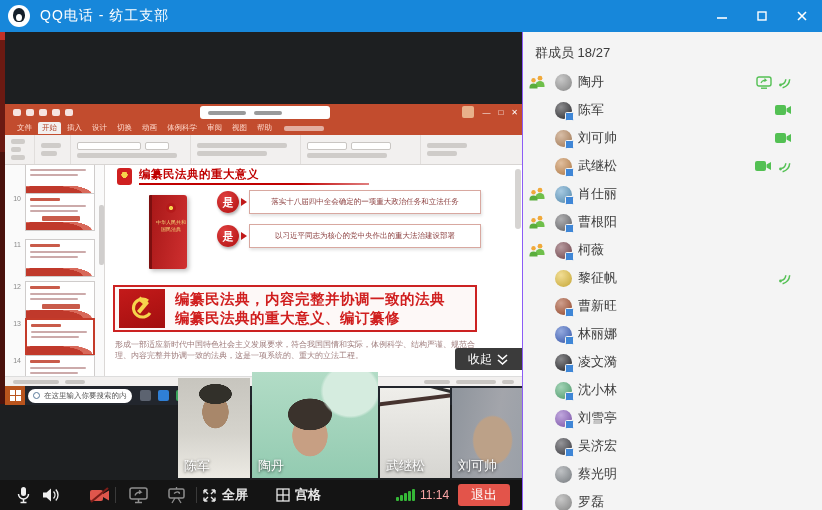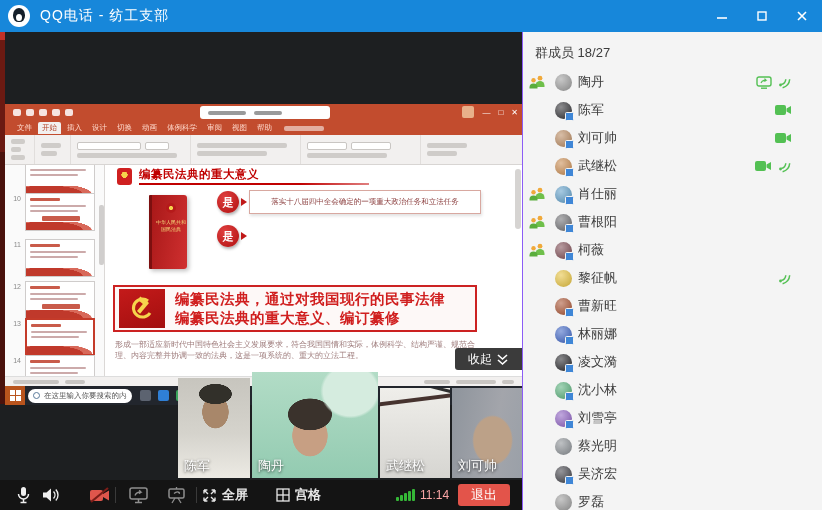--- a/index.html
+++ b/index.html
@@ -293,32 +293,35 @@
               <div class="point">
                 <div class="p-badge">是</div>
                 <div class="p-arrow"></div>
                 <div class="p-bubble">
                   <span class="p-text">落实十八届四中全会确定的一项重大政治任务和立法任务</span>
                 </div>
               </div>
               <div class="point">
                 <div class="p-badge">是</div>
                 <div class="p-arrow"></div>
+                <div class="p-bubble">
+                  <span class="p-text">以习近平同志为核心的党中央作出的重大法治建设部署</span>
+                </div>
               </div>
             </div>
           <div class="highlight">
             <div class="hl-emblem">
               <svg width="26" height="26" viewBox="0 0 26 26">
                 <path d="M19 5 A 9 9 0 1 0 21 17" fill="none" stroke="#f6d44c" stroke-width="3"></path>
                 <rect x="12" y="4" width="4" height="14" fill="#f6d44c" transform="rotate(40 14 11)"></rect>
                 <rect x="9" y="3" width="9" height="4" fill="#f6d44c" transform="rotate(40 13.5 5)"></rect>
               </svg>
             </div>
             <div class="hl-text">
-              <div>编纂民法典，通过对我国现行的民事法律</div>
+              <div>编纂民法典，内容完整并协调一致的法典</div>
               <div>编纂民法典的重大意义、编订纂修</div>
             </div>
           </div>
           <p class="para">形成一部适应新时代中国特色社会主义发展要求，符合我国国情和实际，体例科学、结构严谨、规范合理、内容完整并协调一致的法典，这是一项系统的、重大的立法工程。</p>
           <div class="slide-scroll"></div>
         </div>
       </div>
 
       <div class="ppt-status">
         <i style="width:46px"></i>
@@ -600,32 +603,32 @@
           <span class="m-icons"></span>
         </div>
         <div class="m-row">
           <span class="role-spacer"></span>
           <span class="m-avatar badge" style="background: radial-gradient(circle at 35% 30%, rgba(255, 255, 255, 0.45), rgba(0, 0, 0, 0.15)), rgb(141, 95, 194);"></span>
           <span class="m-name">刘雪亭</span>
           <span class="m-icons"></span>
         </div>
         <div class="m-row">
           <span class="role-spacer"></span>
+          <span class="m-avatar badge" style="background: radial-gradient(circle at 35% 30%, rgba(255, 255, 255, 0.45), rgba(0, 0, 0, 0.15)), rgb(63, 63, 70);"></span>
+          <span class="m-name">吴济宏</span>
+          <span class="m-icons"></span>
+        </div>
+        <div class="m-row">
+          <span class="role-spacer"></span>
           <span class="m-avatar" style="background: radial-gradient(circle at 35% 30%, rgba(255, 255, 255, 0.45), rgba(0, 0, 0, 0.15)), rgb(138, 143, 148);"></span>
           <span class="m-name">蔡光明</span>
           <span class="m-icons"></span>
         </div>
         <div class="m-row">
           <span class="role-spacer"></span>
-          <span class="m-avatar badge" style="background: radial-gradient(circle at 35% 30%, rgba(255, 255, 255, 0.45), rgba(0, 0, 0, 0.15)), rgb(63, 63, 70);"></span>
-          <span class="m-name">吴济宏</span>
-          <span class="m-icons"></span>
-        </div>
-        <div class="m-row">
-          <span class="role-spacer"></span>
           <span class="m-avatar" style="background: radial-gradient(circle at 35% 30%, rgba(255, 255, 255, 0.45), rgba(0, 0, 0, 0.15)), rgb(154, 154, 154);"></span>
           <span class="m-name">罗磊</span>
           <span class="m-icons"></span>
         </div>
       </div>
   </div>
 
 </div>
 
 </body></html>

